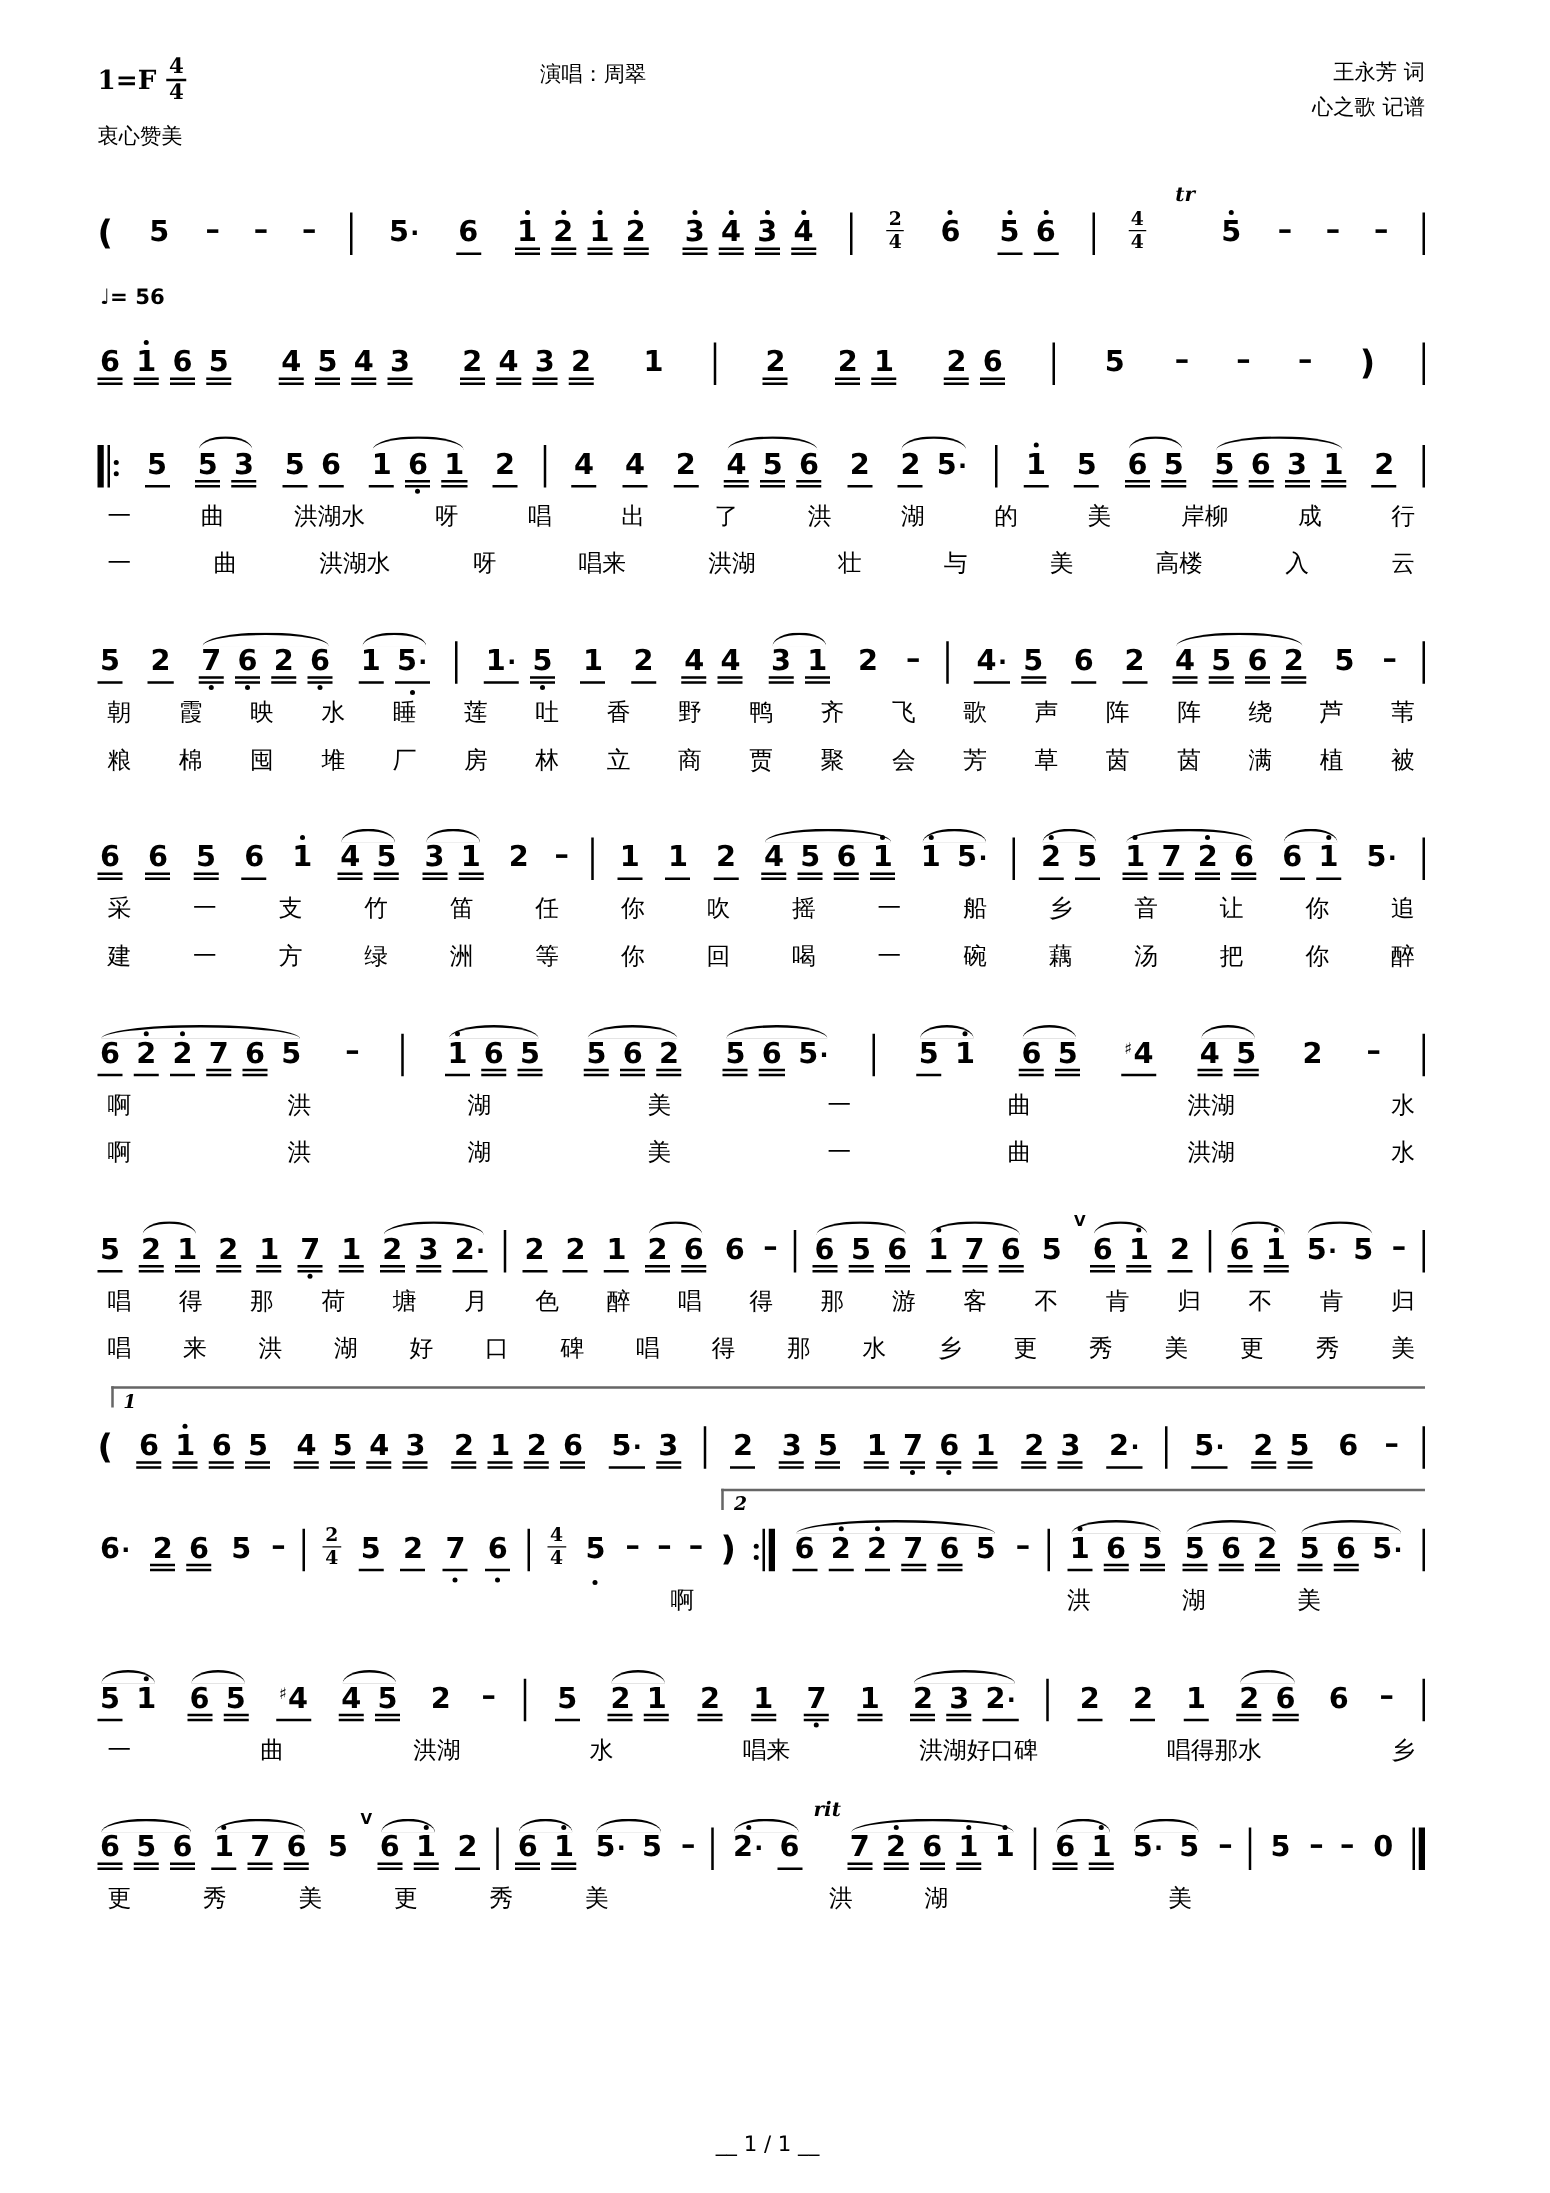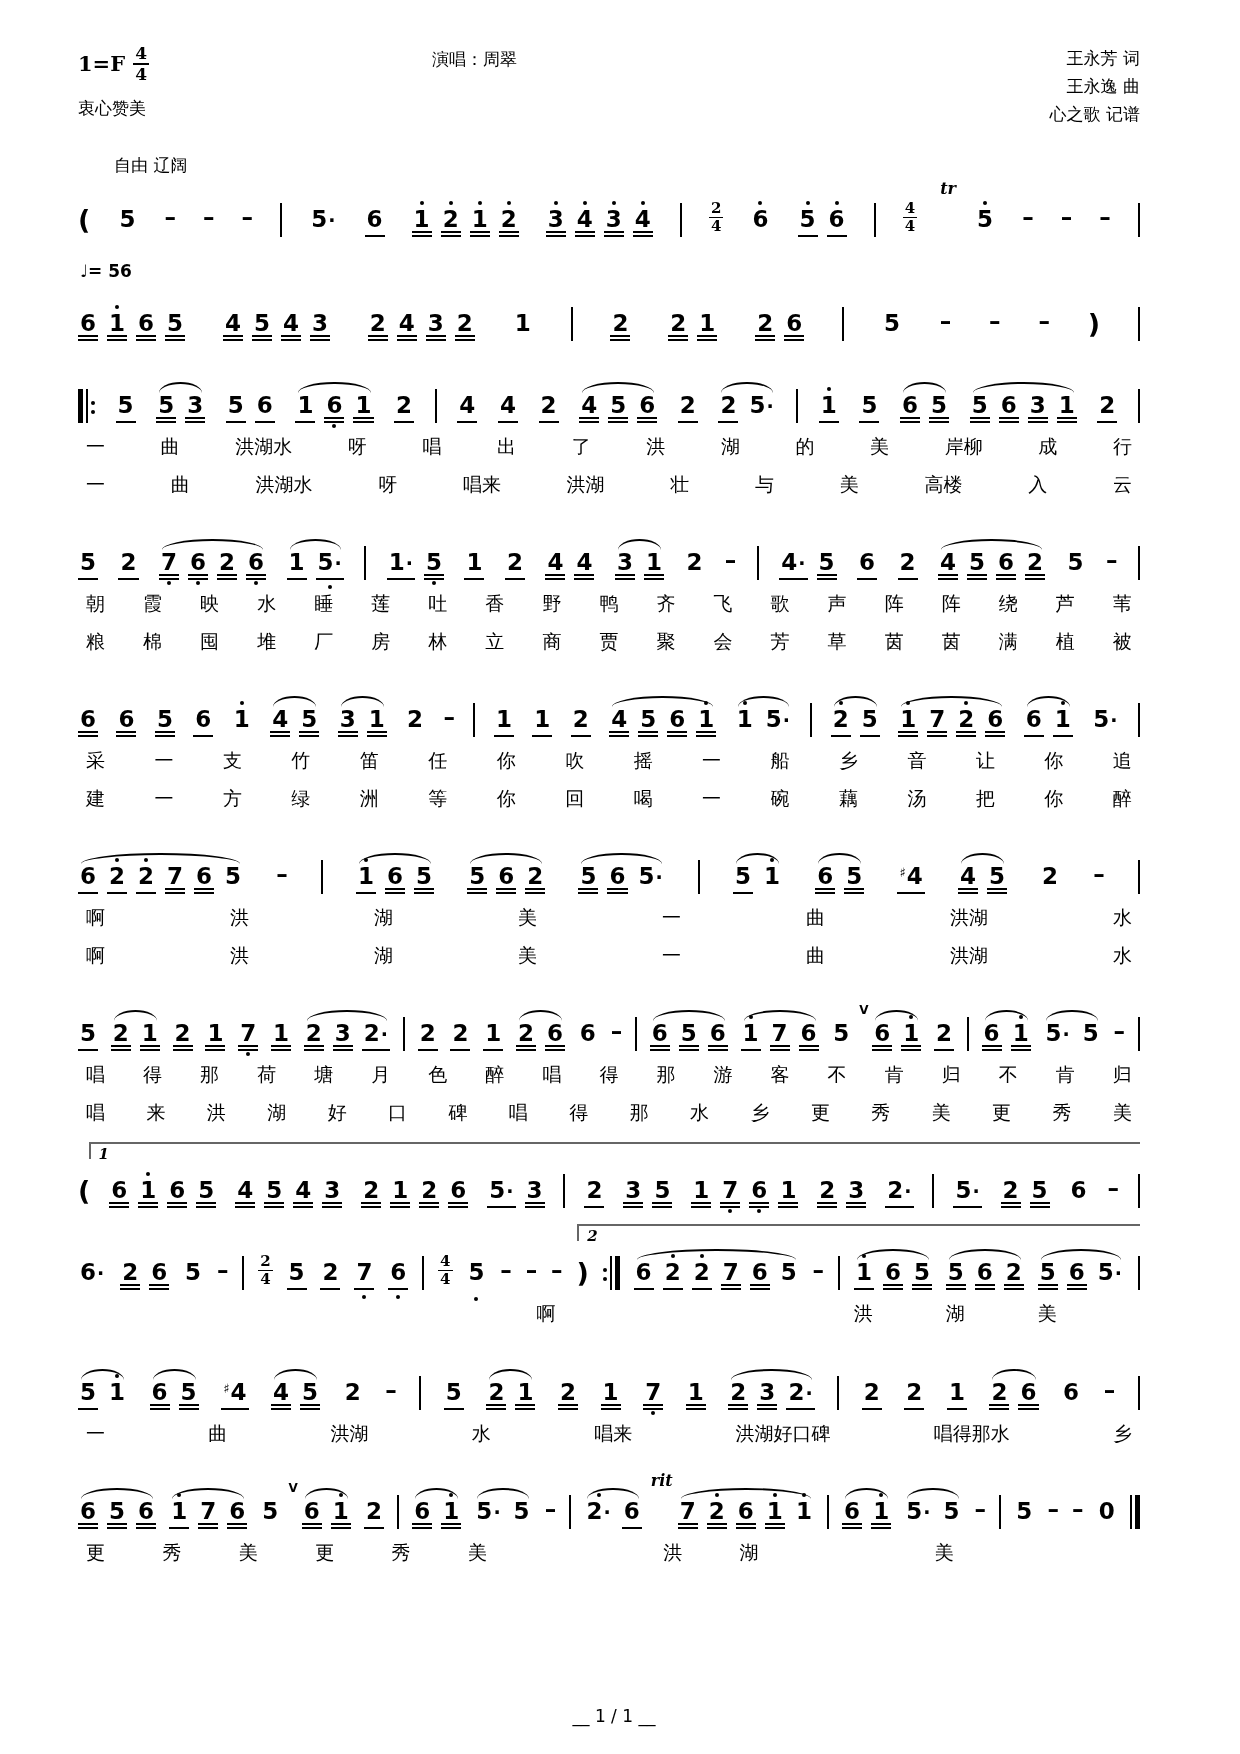--- a/index.html
+++ b/index.html
@@ -55,27 +55,25 @@
         <span class="frac">
           <span class="num">4</span>
           <span>4</span>
         </span>
       </div>
       <div class="mood">衷心赞美</div>
     </div>
     <div class="performer">演唱：周翠</div>
     <div class="credits">
       <div><span>王永芳</span> <span>词</span></div>
-      <div><span>王永逸</span> <span>曲</span></div>
       <div><span>心之歌</span> <span>记谱</span></div>
     </div>
   </div>
   <div id="score">
       <div class="system">
-        <div class="sys-label">自由 辽阔</div>
         <div class="mline">
           <span class="paren">(</span>
           <span class="note">5</span>
           <span class="dash">–</span>
           <span class="dash">–</span>
           <span class="dash">–</span>
           <span class="bar"></span>
           <span class="note">5<i class="ad">·</i></span>
           <span class="note u1">6</span>
           <span class="grp">

